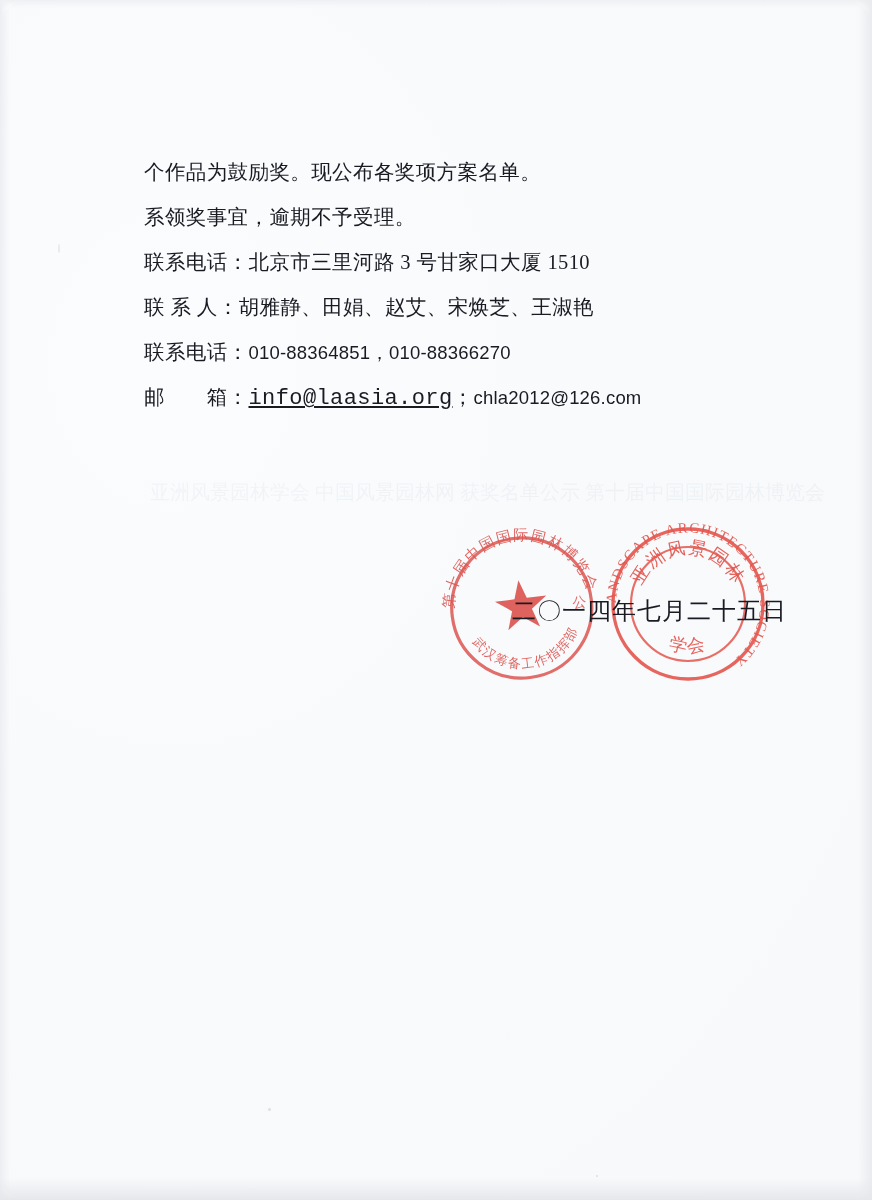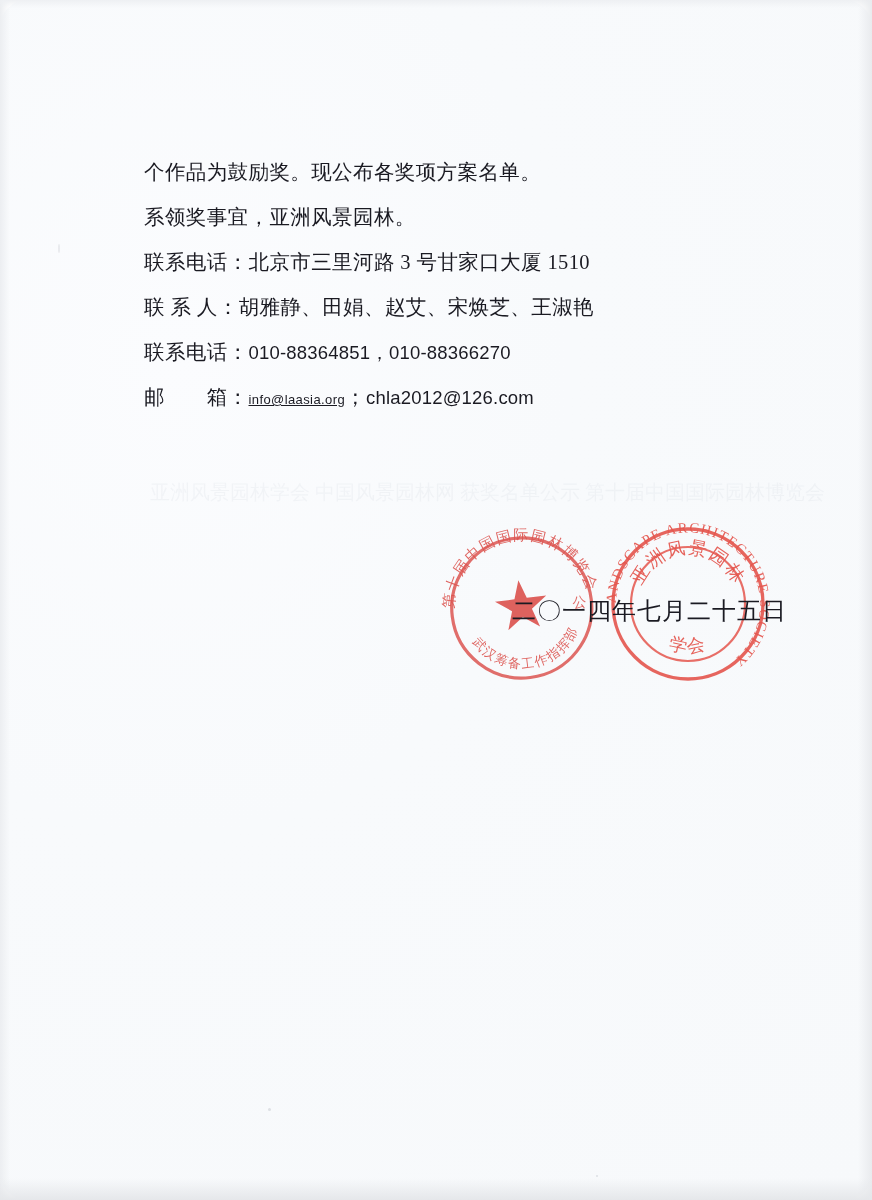--- a/index.html
+++ b/index.html
@@ -70,22 +70,22 @@
   .para.indent {
     text-indent: 42px;
   }
   .latin {
     font-family: "Liberation Sans", sans-serif;
     font-size: 18.5px;
     letter-spacing: 0.2px;
     text-align: right;
   }
   .link {
-    font-family: Liberation Sans, sans-serif;
-    font-size: 13px;
+    font-family: Liberation Mono, monospace;
+    font-size: 22px;
     text-decoration: underline;
     color: #1a1a22;
   }
 
   
   .stamp-wrap {
     position: absolute;
     left: 0; top: 0;
     width: 872px; height: 1200px;
     pointer-events: none;
@@ -140,21 +140,21 @@
   <div class="speck" style="left:596px;top:1175px;width:2px;height:2px;"></div>
   <div class="speck" style="left:58px;top:244px;width:2px;height:9px;opacity:.35;"></div>
 
   <div class="ghost">亚洲风景园林学会 中国风景园林网 获奖名单公示 第十届中国国际园林博览会</div>
 
   <div class="body-text">
 
     <div class="para">个作品为鼓励奖。现公布各奖项方案名单。</div>
 
 
-    <div class="para">系领奖事宜，亚洲风景园林。</div>
+    <div class="para">系领奖事宜，逾期不予受理。</div>
 
     <div class="para">
       <span>联系电话：</span><span>北京市三里河路 3 号甘家口大厦 1510</span>
     </div>
 
     <div class="para">
       <span>联 系 人：</span><span>胡雅静、田娟、赵艾、宋焕芝、王淑艳</span>
     </div>
 
     <div class="para">

